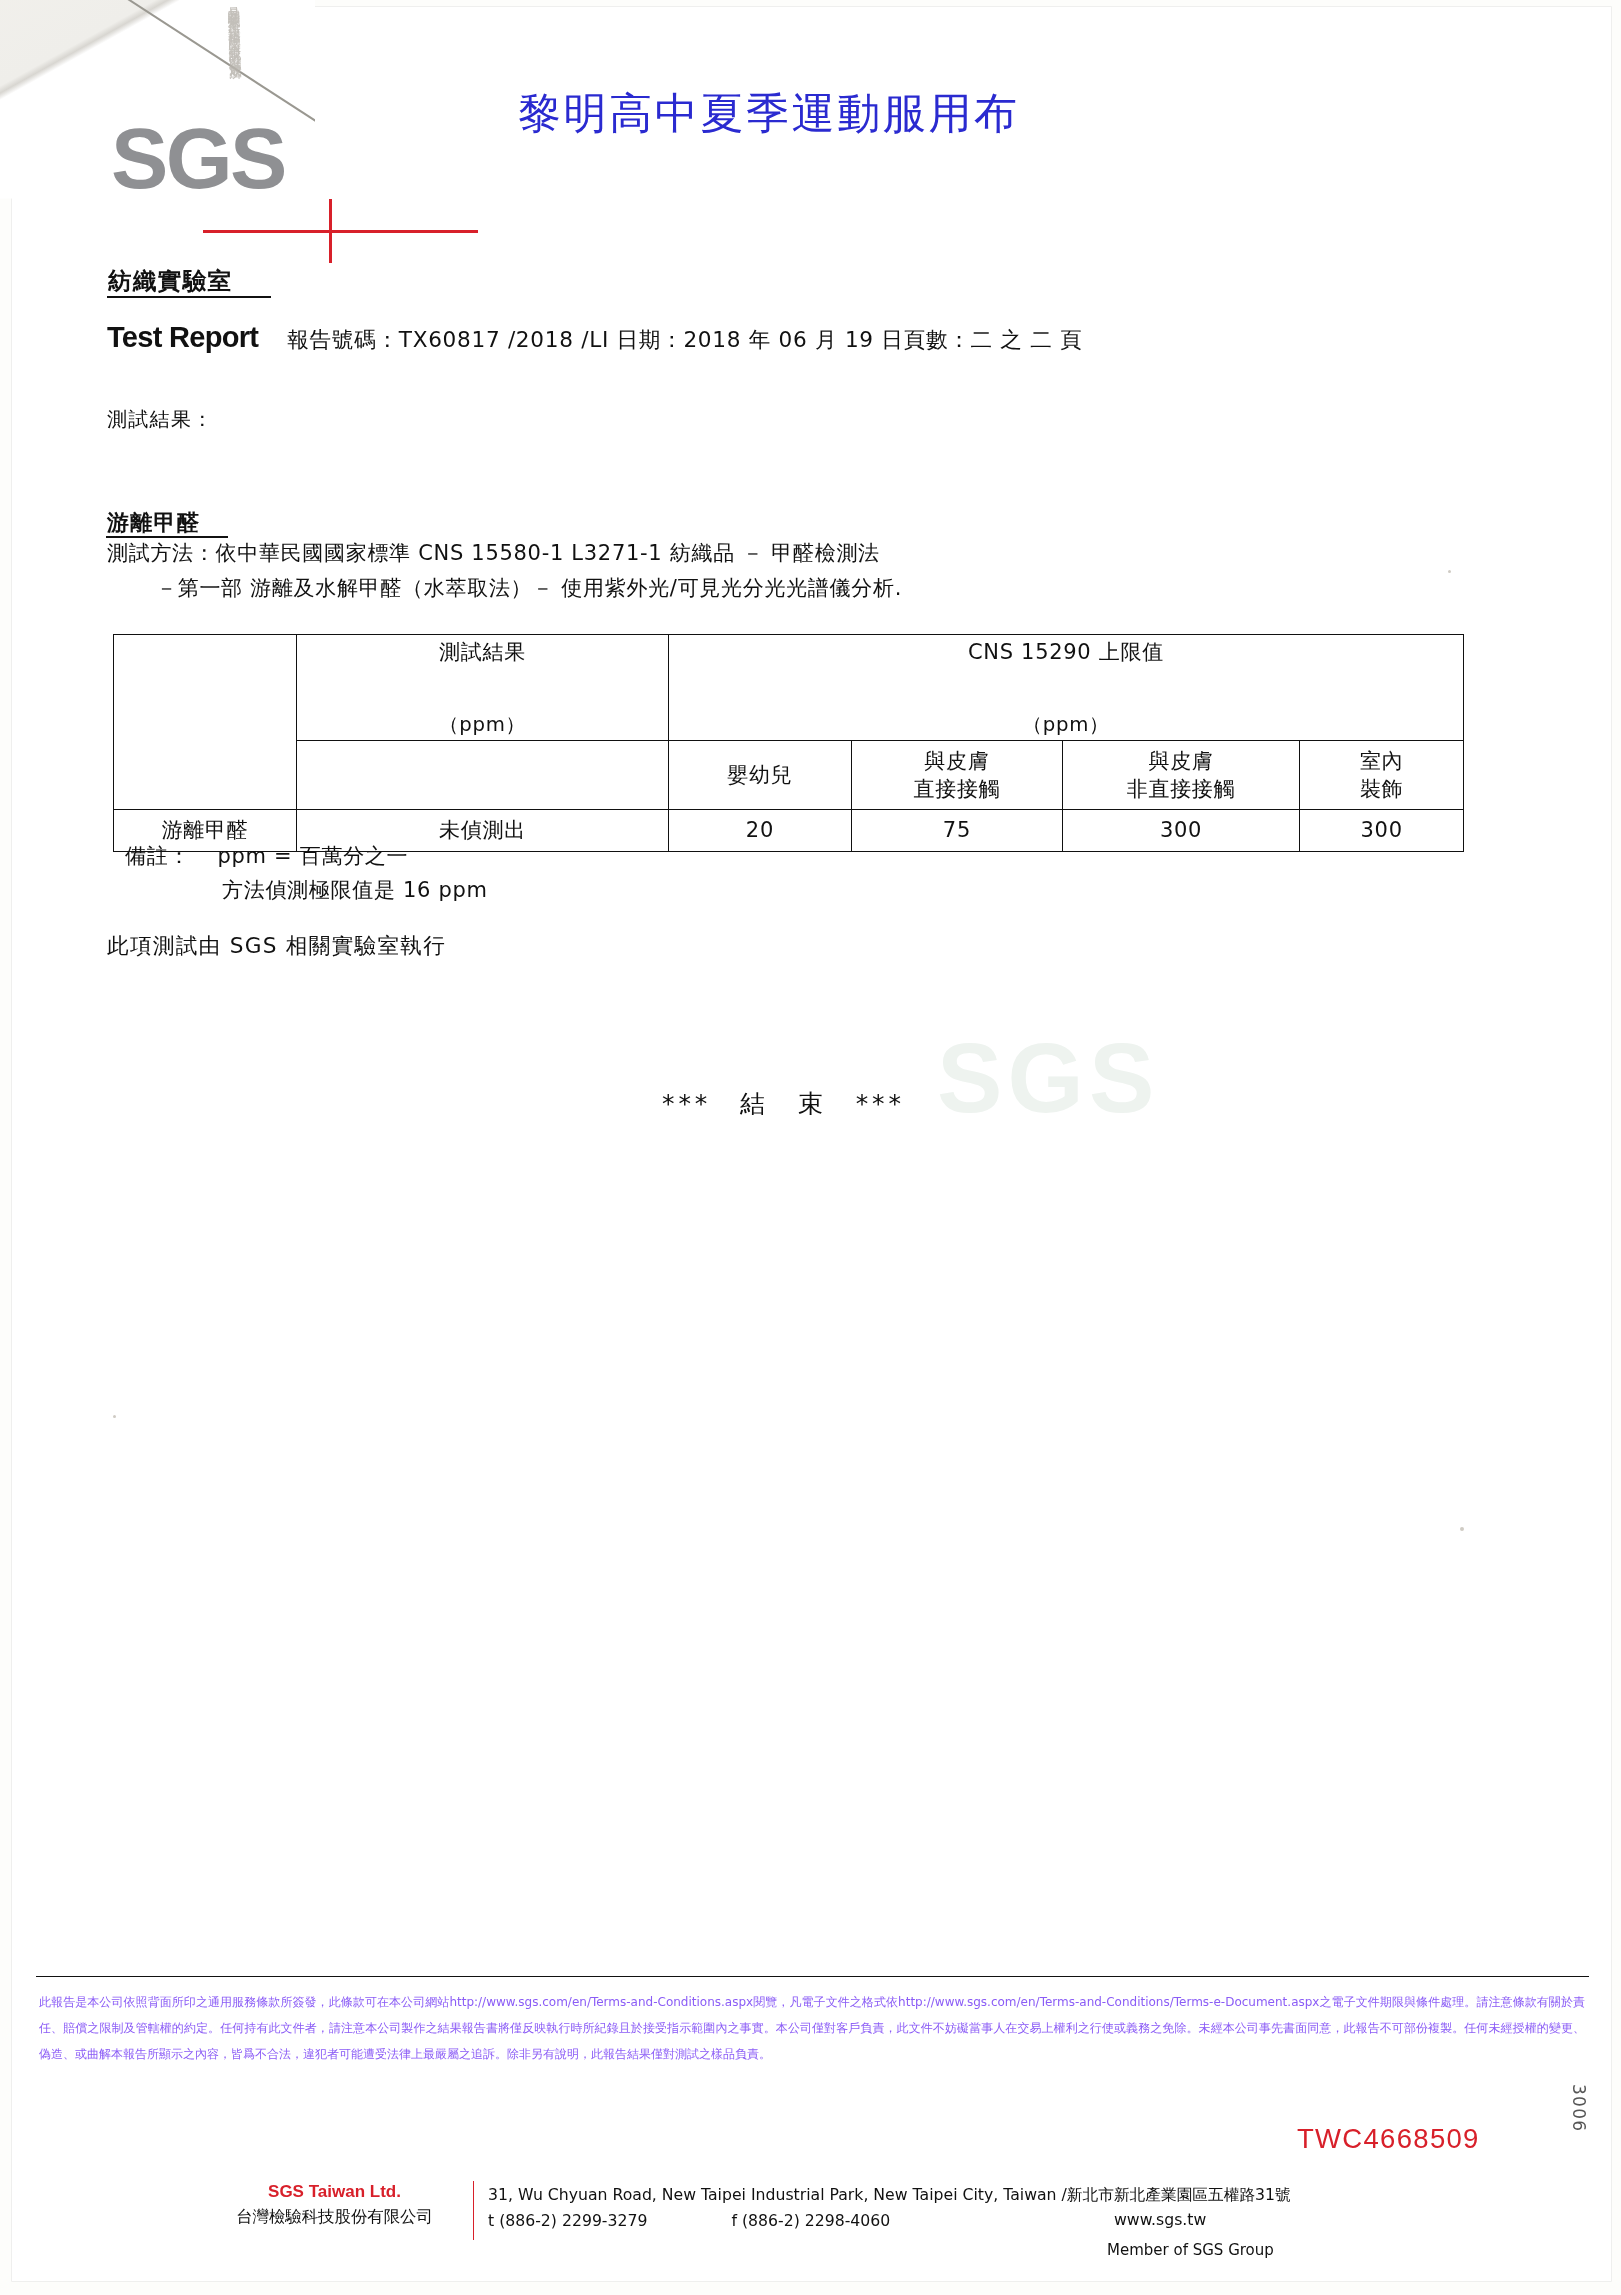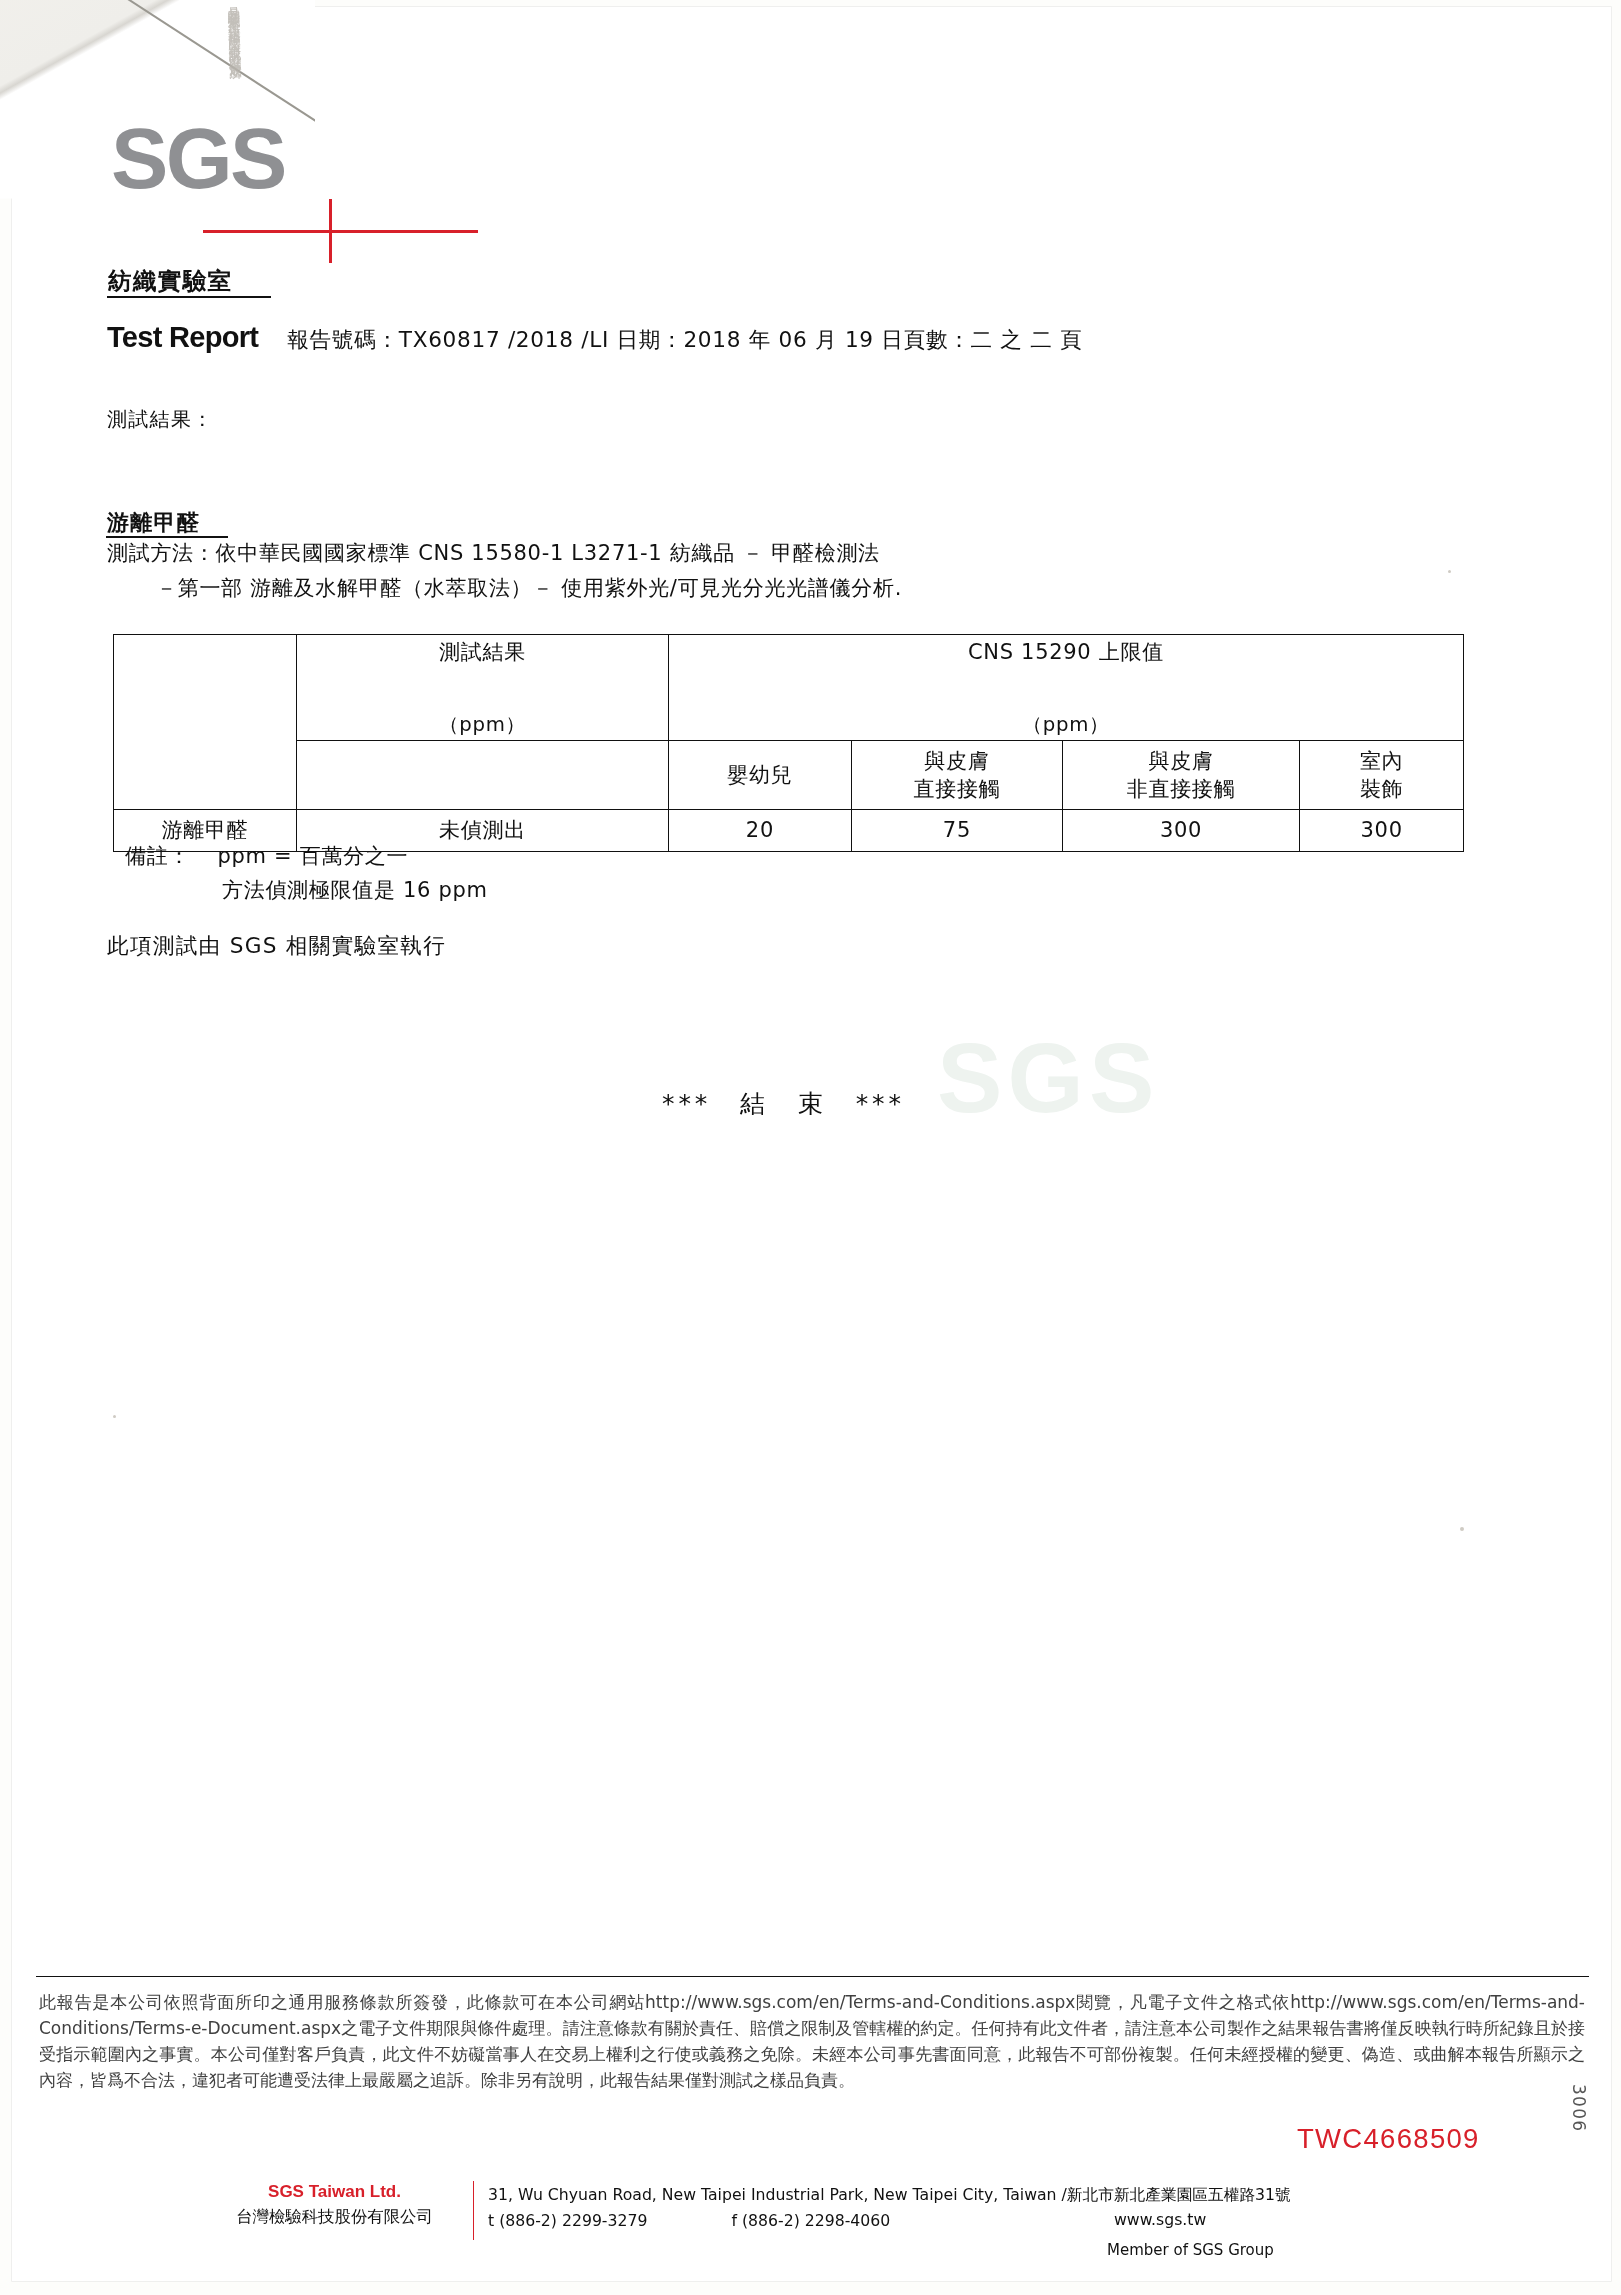--- a/index.html
+++ b/index.html
@@ -275,24 +275,24 @@
     width: 1553px;
     height: 1.3px;
     background: #111;
   }
   .footer-text {
     position: absolute;
     left: 39px;
     top: 1989px;
     width: 1546px;
     font-family: "DejaVu Sans", sans-serif;
-    font-size: 17px;
+    font-size: 12px;
     line-height: 26px;
     letter-spacing: 0px;
-    color: #404040;
+    color: #8b5cf6;
     text-align: justify;
   }
   .addr-left {
     position: absolute;
     left: 197px;
     top: 2182px;
     width: 275px;
     text-align: center;
   }
   .addr-left .l1 {
@@ -374,20 +374,21 @@
     <div class="diag"></div>
     <div class="ghost-text">見月之同閱我主見支不所 決定接報 用支出時 公不成現眼者 以副補分之成立所</div>
   </div>
 
   <div class="sgs-logo">
     <div class="word">SGS</div>
     <div class="bar-v"></div>
     <div class="bar-h"></div>
   </div>
 
+  <div class="hand-title">黎明高中夏季運動服用布</div>
 
   <div class="lab-name">紡織實驗室</div>
   <div class="lab-underline"></div>
 
   <div class="report-line">
     <span class="tr">Test Report</span>
     <span class="meta">報告號碼：TX60817 /2018 /LI 日期：2018 年 06 月 19 日頁數：二 之 二 頁</span>
   </div>
 
   <div class="result-label">測試結果：</div>

